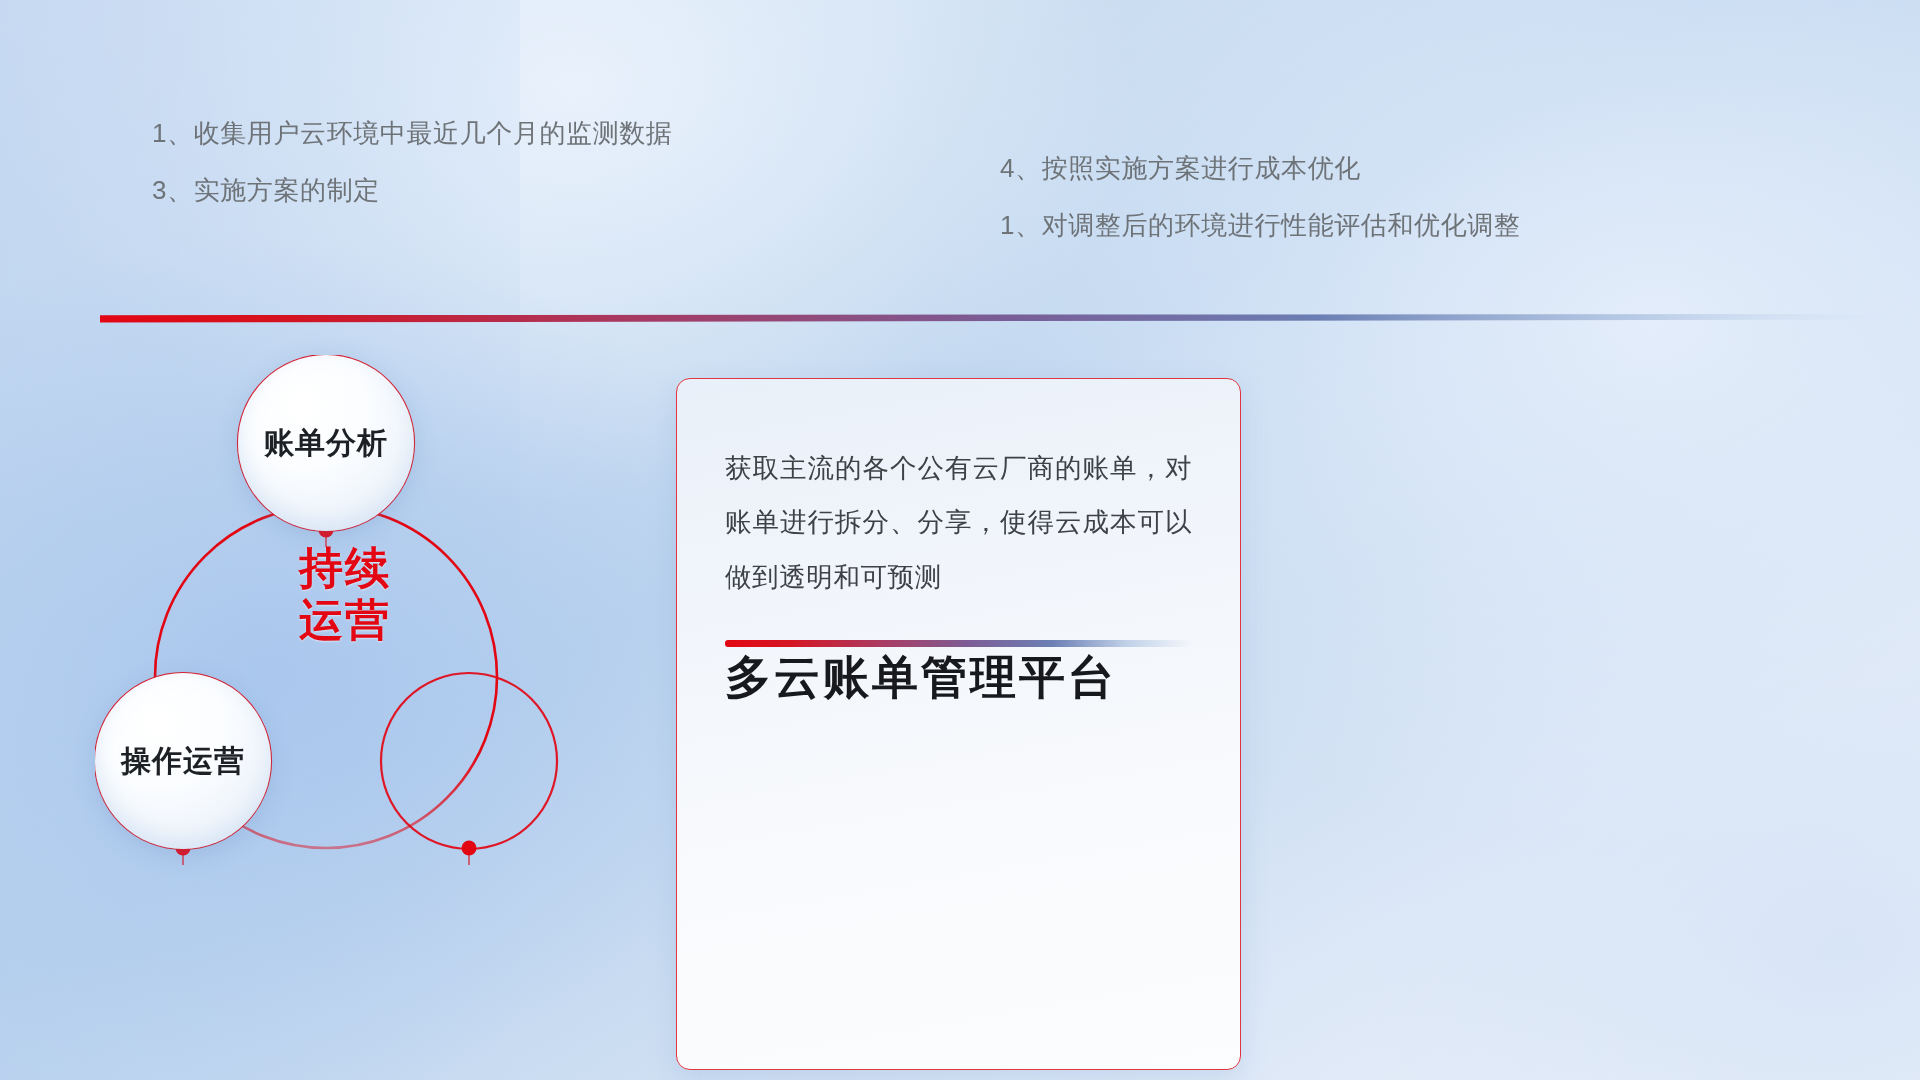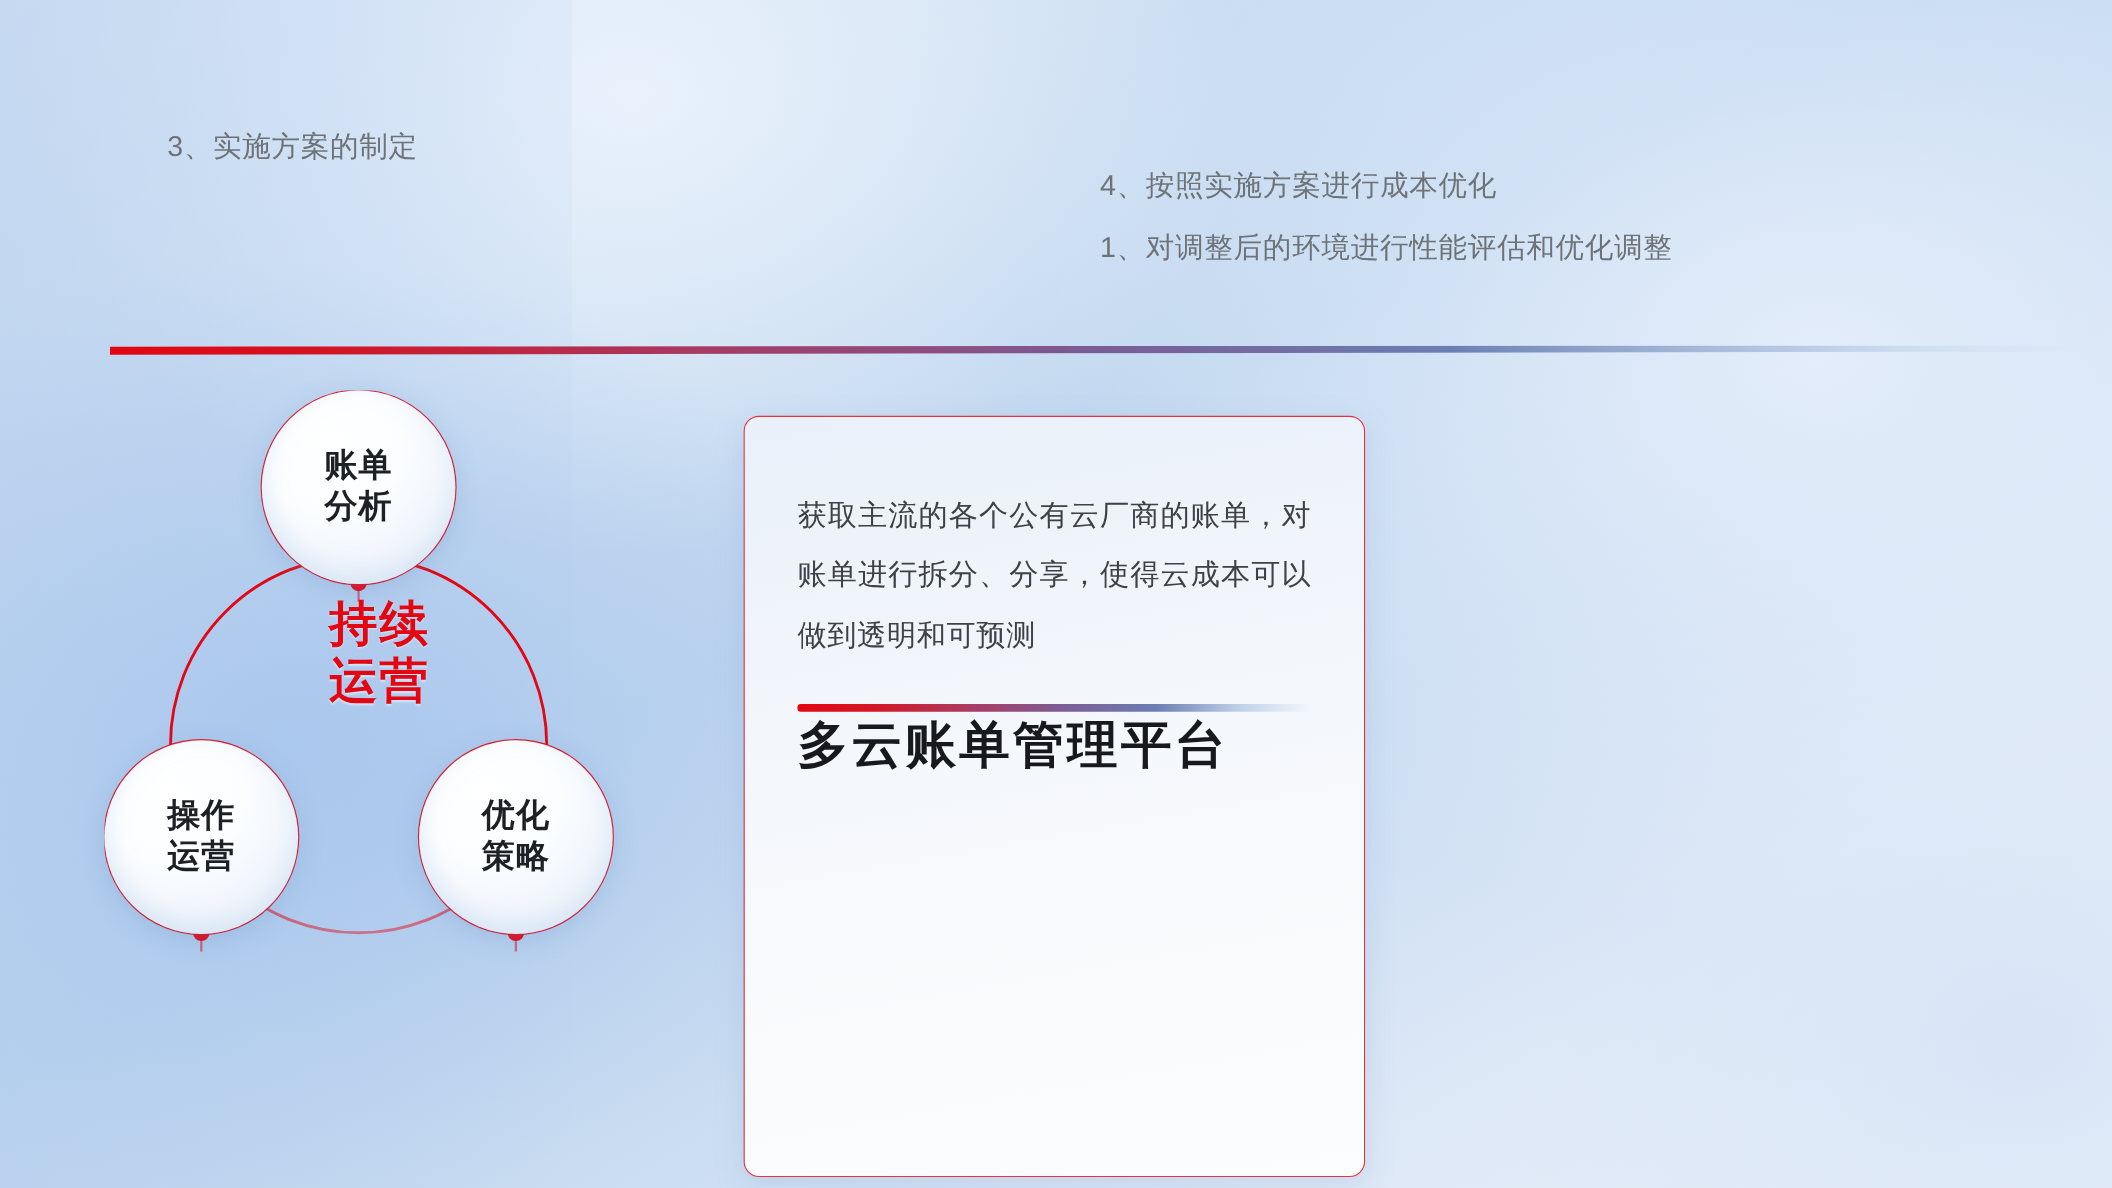--- a/index.html
+++ b/index.html
@@ -66,21 +66,20 @@
     height: 590px;
   }
 
   .bubble {
     position: absolute;
     border-radius: 50%;
     background:
       radial-gradient(circle at 36% 28%, #ffffff 0%, #fbfdff 38%, #eef4fb 72%, #e2ecf8 100%);
     box-shadow: 0 5px 22px rgba(110,150,200,0.30), inset 0 -9px 20px rgba(200,219,240,0.55);
     display: flex;
-    flex-direction: column;
     align-items: center;
     justify-content: center;
     color: #1d2024;
     font-weight: bold;
     font-size: 30px;
     line-height: 1.22;
     letter-spacing: 1px;
     text-align: center;
   }
 
@@ -147,20 +146,21 @@
     letter-spacing: 3px;
     white-space: nowrap;
   }
 </style>
 </head>
 <body>
 
 <div id="stage">
 
   <div class="list-col list-left">
+    <div class="list-item">1、收集用户云环境中最近几个月的监测数据</div>
     <div class="list-item">3、实施方案的制定</div>
   </div>
 
   <div class="list-col list-right">
     <div class="list-item">4、按照实施方案进行成本优化</div>
     <div class="list-item">1、对调整后的环境进行性能评估和优化调整</div>
   </div>
 
   <svg id="top-rule" viewBox="0 0 1790 9" preserveAspectRatio="none">
     <defs>
@@ -211,24 +211,20 @@
     <div class="bubble" id="bubble-top">
       <span>账单</span>
       <span>分析</span>
     </div>
 
     <div class="bubble" id="bubble-left">
       <span>操作</span>
       <span>运营</span>
     </div>
 
-    <div class="bubble" id="bubble-right">
-      <span>优化</span>
-      <span>策略</span>
-    </div>
   </div>
 
   <div class="card" id="card-1">
     <div class="card-body">获取主流的各个公有云厂商的账单，对账单进行拆分、分享，使得云成本可以做到透明和可预测</div>
     <div class="card-rule"></div>
     <div class="card-title">多云账单管理平台</div>
   </div>
 
 
 </div>

